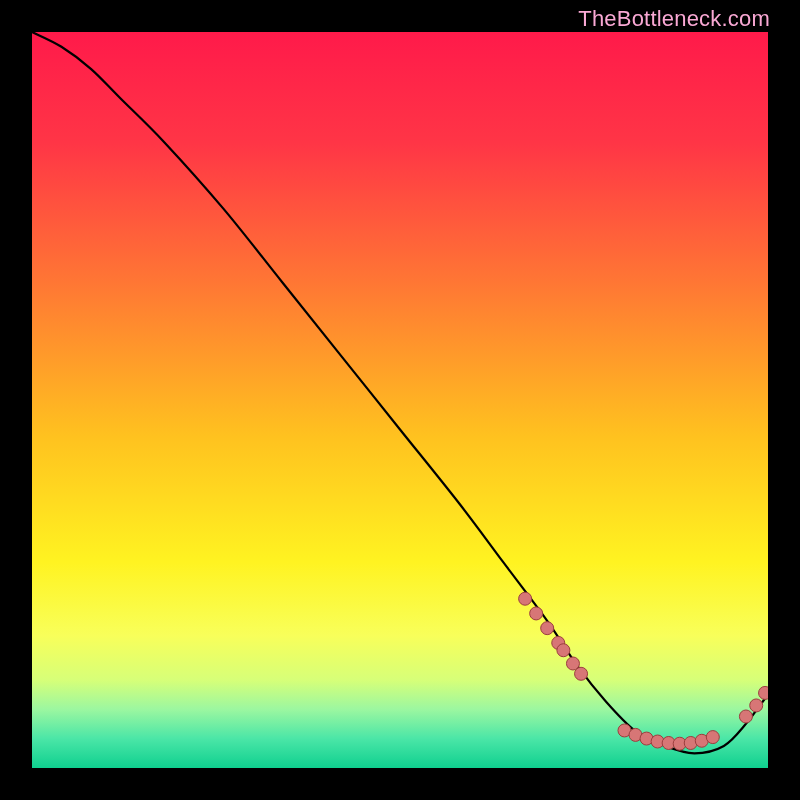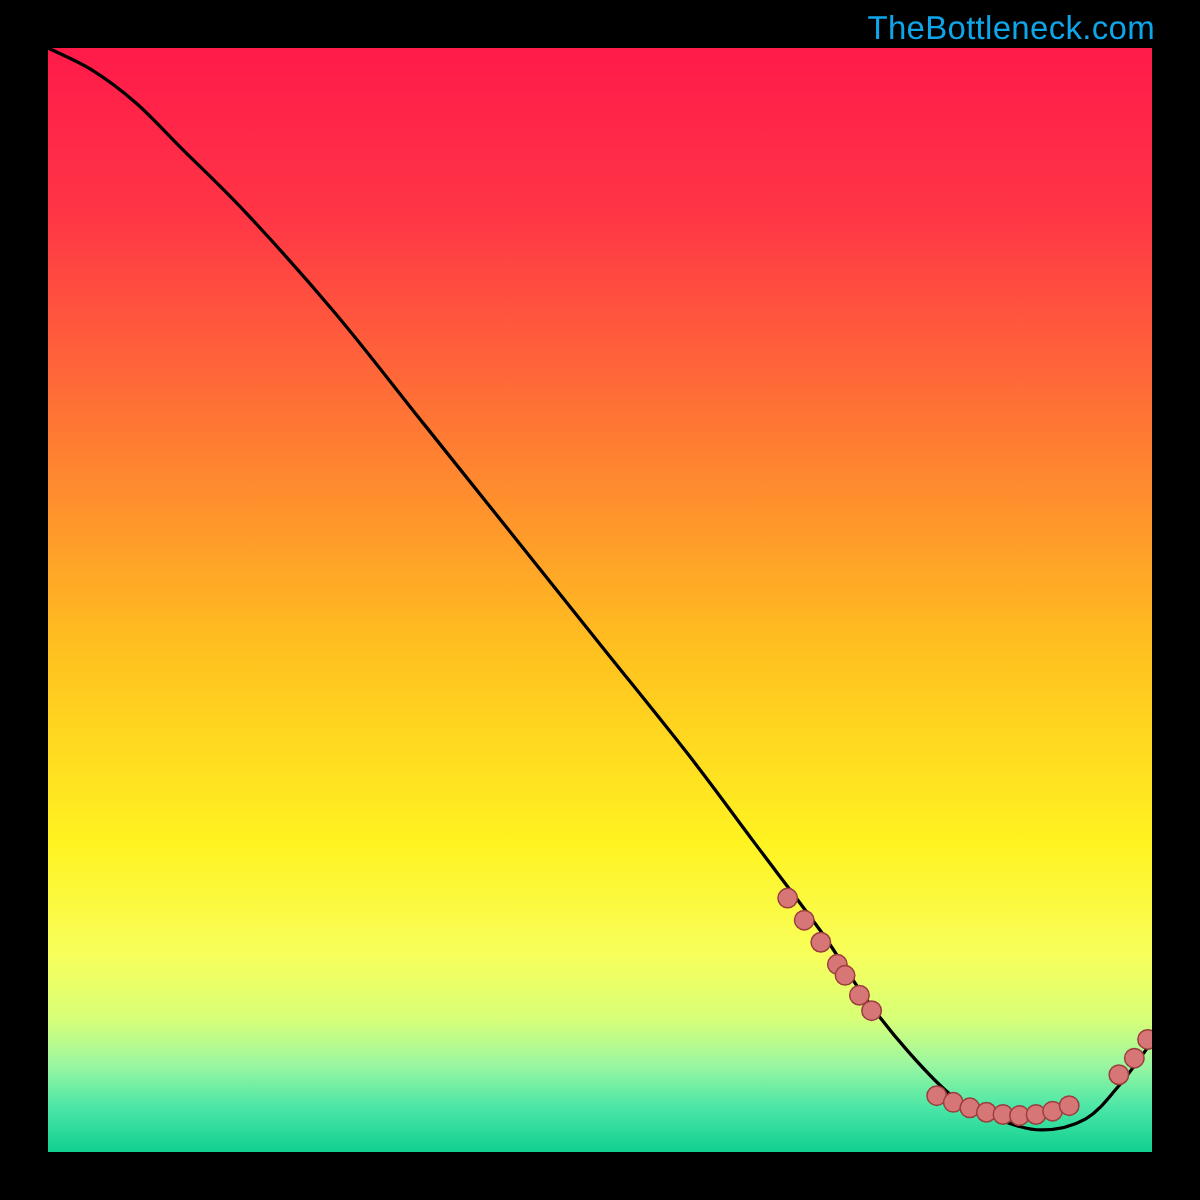--- a/index.html
+++ b/index.html
@@ -21,21 +21,21 @@
     position: absolute;
     left: 32px;
     top: 32px;
     width: 736px;
     height: 736px;
   }
   .watermark {
     position: absolute;
     top: 6px;
     right: 30px;
-    color: #0ea5e9;
+    color: #f9a8d4;
     font-size: 22px;
     font-weight: 500;
     letter-spacing: 0.2px;
     user-select: none;
   }
   svg { display: block; }
 </style>
 </head>
 <body>
 

